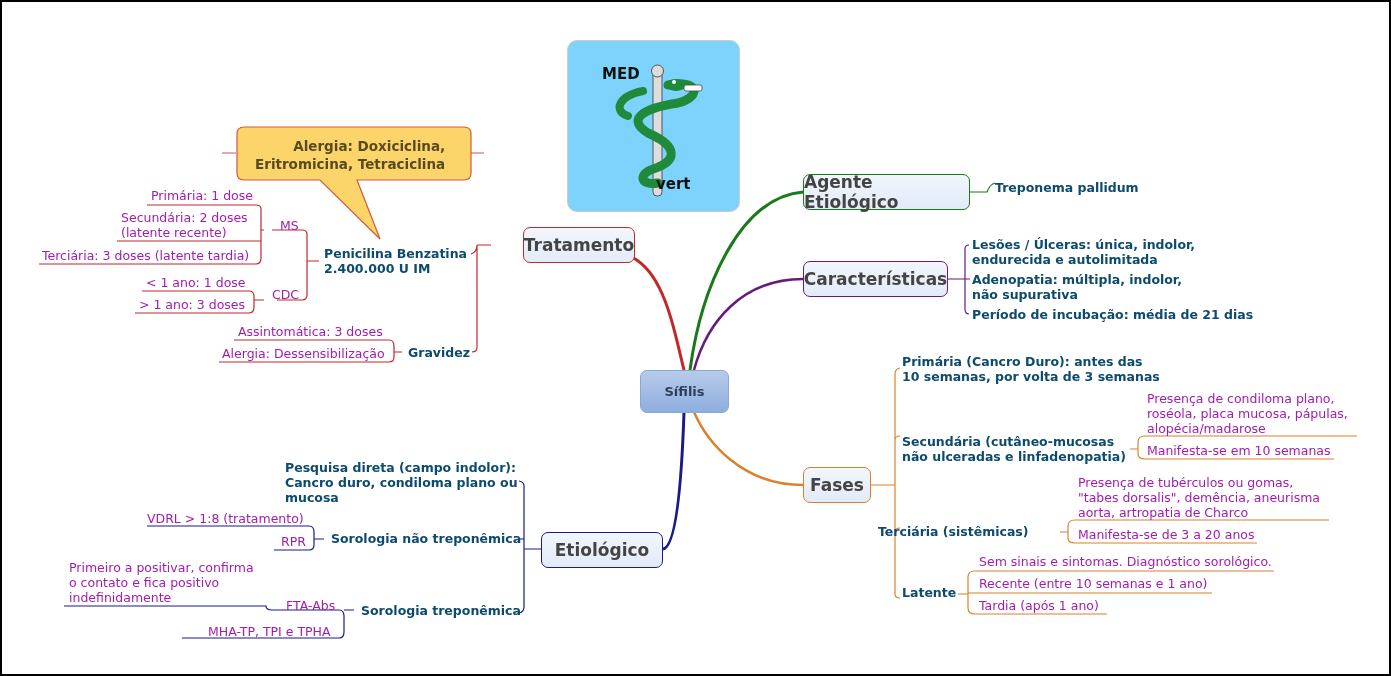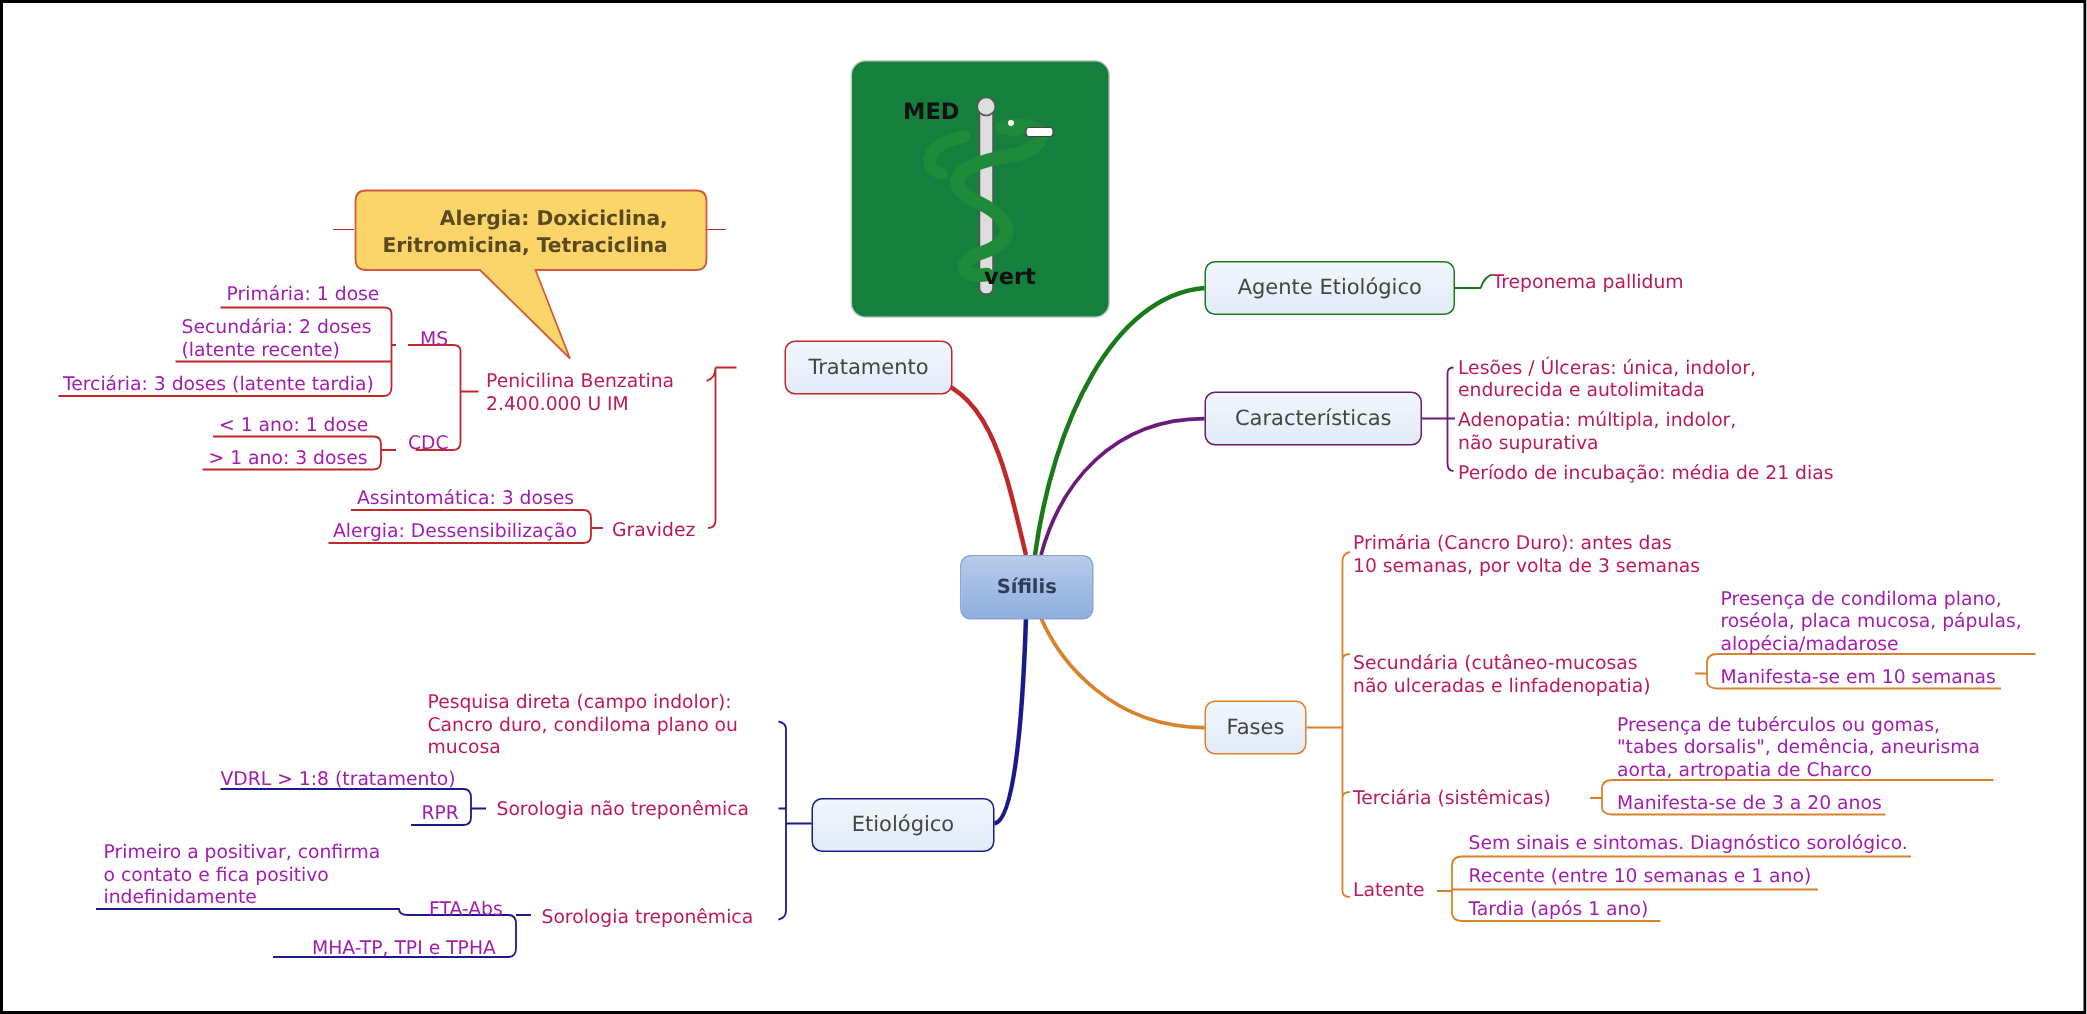--- a/index.html
+++ b/index.html
@@ -5,37 +5,37 @@
   html, body { margin: 0; padding: 0; background: #fff; }
   #canvas {
     position: relative; width: 1391px; height: 676px; overflow: hidden;
     background: #fff; box-sizing: border-box;
     border-top: 2px solid #000; border-left: 2px solid #000;
     border-right: 2px solid #000; border-bottom: 2px solid #000;
     font-family: "DejaVu Sans", "Liberation Sans", sans-serif;
   }
   svg.lines { position: absolute; left: 0; top: 0; width: 1391px; height: 676px; }
   .t { position: absolute; white-space: nowrap; font-size: 12.5px; line-height: 15px; color: #a21caf; }
-  .b { font-weight: normal; color: #be185d; }
+  .b { font-weight: bold; color: #0c4a6e; }
   .node {
     position: absolute; box-sizing: border-box; border-radius: 7px;
     background: linear-gradient(#f2f6fd, #e2ebf8);
     display: flex; align-items: center; justify-content: center;
-    font-weight: normal; font-size: 14px; color: #444;
+    font-weight: bold; font-size: 17px; color: #444;
   }
   .root {
     position: absolute; box-sizing: border-box; border-radius: 7px;
     background: linear-gradient(#b7cbea, #8eaede);
     border: 1px solid #8aa6d2;
     display: flex; align-items: center; justify-content: center;
     font-weight: bold; font-size: 13px; color: #2e3e58;
   }
   .logo-box {
     position: absolute; left: 565px; top: 38px; width: 173px; height: 172px;
-    border: 1px solid #ccc; border-radius: 10px; background: #15803d; box-sizing: border-box;
+    border: 1px solid #ccc; border-radius: 10px; background: #7dd3fc; box-sizing: border-box;
   }
   .callout-text {
     position: absolute; left: 253px; top: 135px; font-weight: bold; font-size: 13.5px;
     line-height: 18px; color: #5a4a20; white-space: nowrap; text-align: right;
   }
 </style>
 </head>
 <body>
 
 <div id="canvas">
@@ -139,21 +139,21 @@
     <div>roséola, placa mucosa, pápulas,</div>
     <div>alopécia/madarose</div>
   </div>
   <div class="t" style="left:1145px;top:441px;">Manifesta-se em 10 semanas</div>
 
   <div class="t" style="left:1076px;top:473px;">
     <div>Presença de tubérculos ou gomas,</div>
     <div>"tabes dorsalis", demência, aneurisma</div>
     <div>aorta, artropatia de Charco</div>
   </div>
-  <div class="t b" style="left:900px;top:522px;">Terciária (sistêmicas)</div>
+  <div class="t b" style="left:876px;top:522px;">Terciária (sistêmicas)</div>
   <div class="t" style="left:1076px;top:525px;">Manifesta-se de 3 a 20 anos</div>
 
   <div class="t" style="left:977px;top:552px;">Sem sinais e sintomas. Diagnóstico sorológico.</div>
   <div class="t b" style="left:900px;top:583px;">Latente</div>
   <div class="t" style="left:977px;top:574px;">Recente (entre 10 semanas e 1 ano)</div>
   <div class="t" style="left:977px;top:596px;">Tardia (após 1 ano)</div>
 
   <div class="t b" style="left:322px;top:244px;">
     <div>Penicilina Benzatina</div>
     <div>2.400.000 U IM</div>

